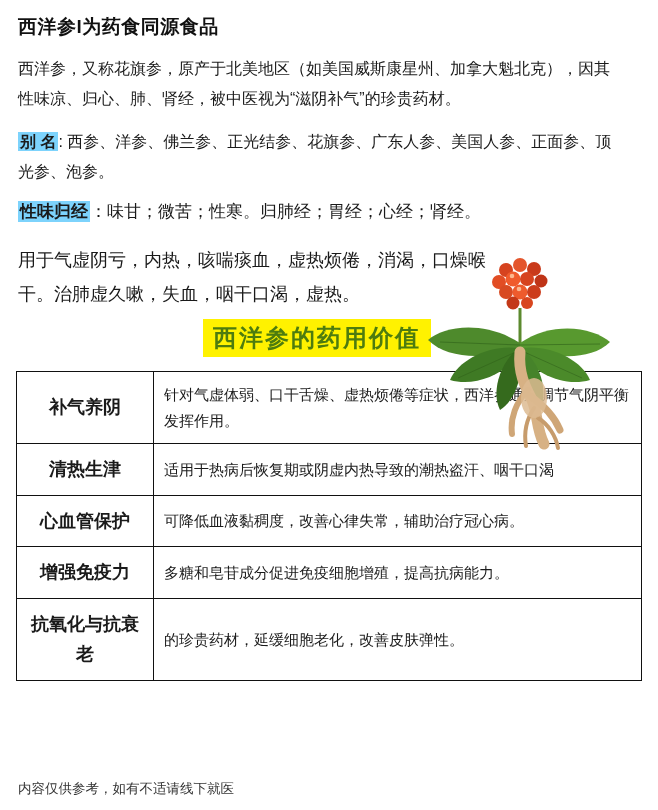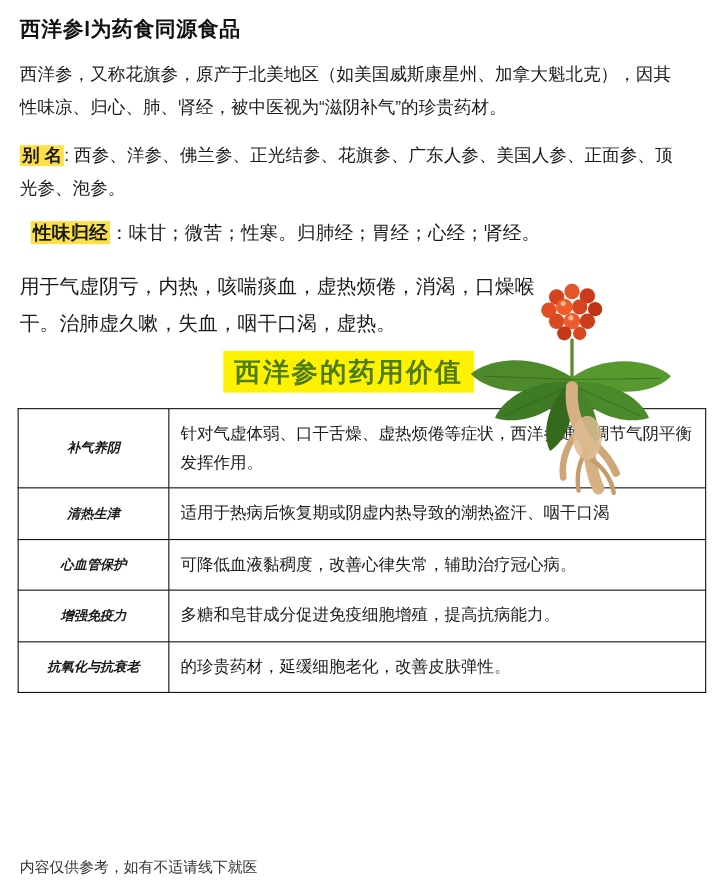--- a/index.html
+++ b/index.html
@@ -34,28 +34,28 @@
     line-height: 1.85;
     margin: 0 0 14px 2px;
     color: #1a1a1a;
   }
   .row-label {
     font-size: 16px;
     line-height: 1.85;
     margin: 0 0 10px 2px;
   }
   .hl-yellow {
-    background: #fde047;
+    background: #7dd3fc;
     padding: 1px 2px;
     font-weight: bold;
   }
   .sec2 {
     font-size: 17px;
     line-height: 1.9;
-    margin: 0 0 14px 12px;
+    margin: 0 0 14px 2px;
   }
   .sec2 .val {
     font-size: 17px;
   }
   .desc {
     font-size: 18px;
     line-height: 1.9;
     margin: 0 2px 6px 2px;
     width: 470px;
   }
@@ -89,22 +89,21 @@
     border: 1px solid #111;
     padding: 10px 8px;
     vertical-align: middle;
     font-size: 15px;
     line-height: 1.7;
   }
   table.value-table td.key {
     width: 120px;
     text-align: center;
     font-weight: bold;
-    font-size: 12px;
-    font-style: italic;
+    font-size: 18px;
   }
   table.value-table td.val {
     text-align: left;
     padding-left: 10px;
   }
   .footer {
     position: absolute;
     left: 18px;
     bottom: 12px;
     font-size: 13.5px;

